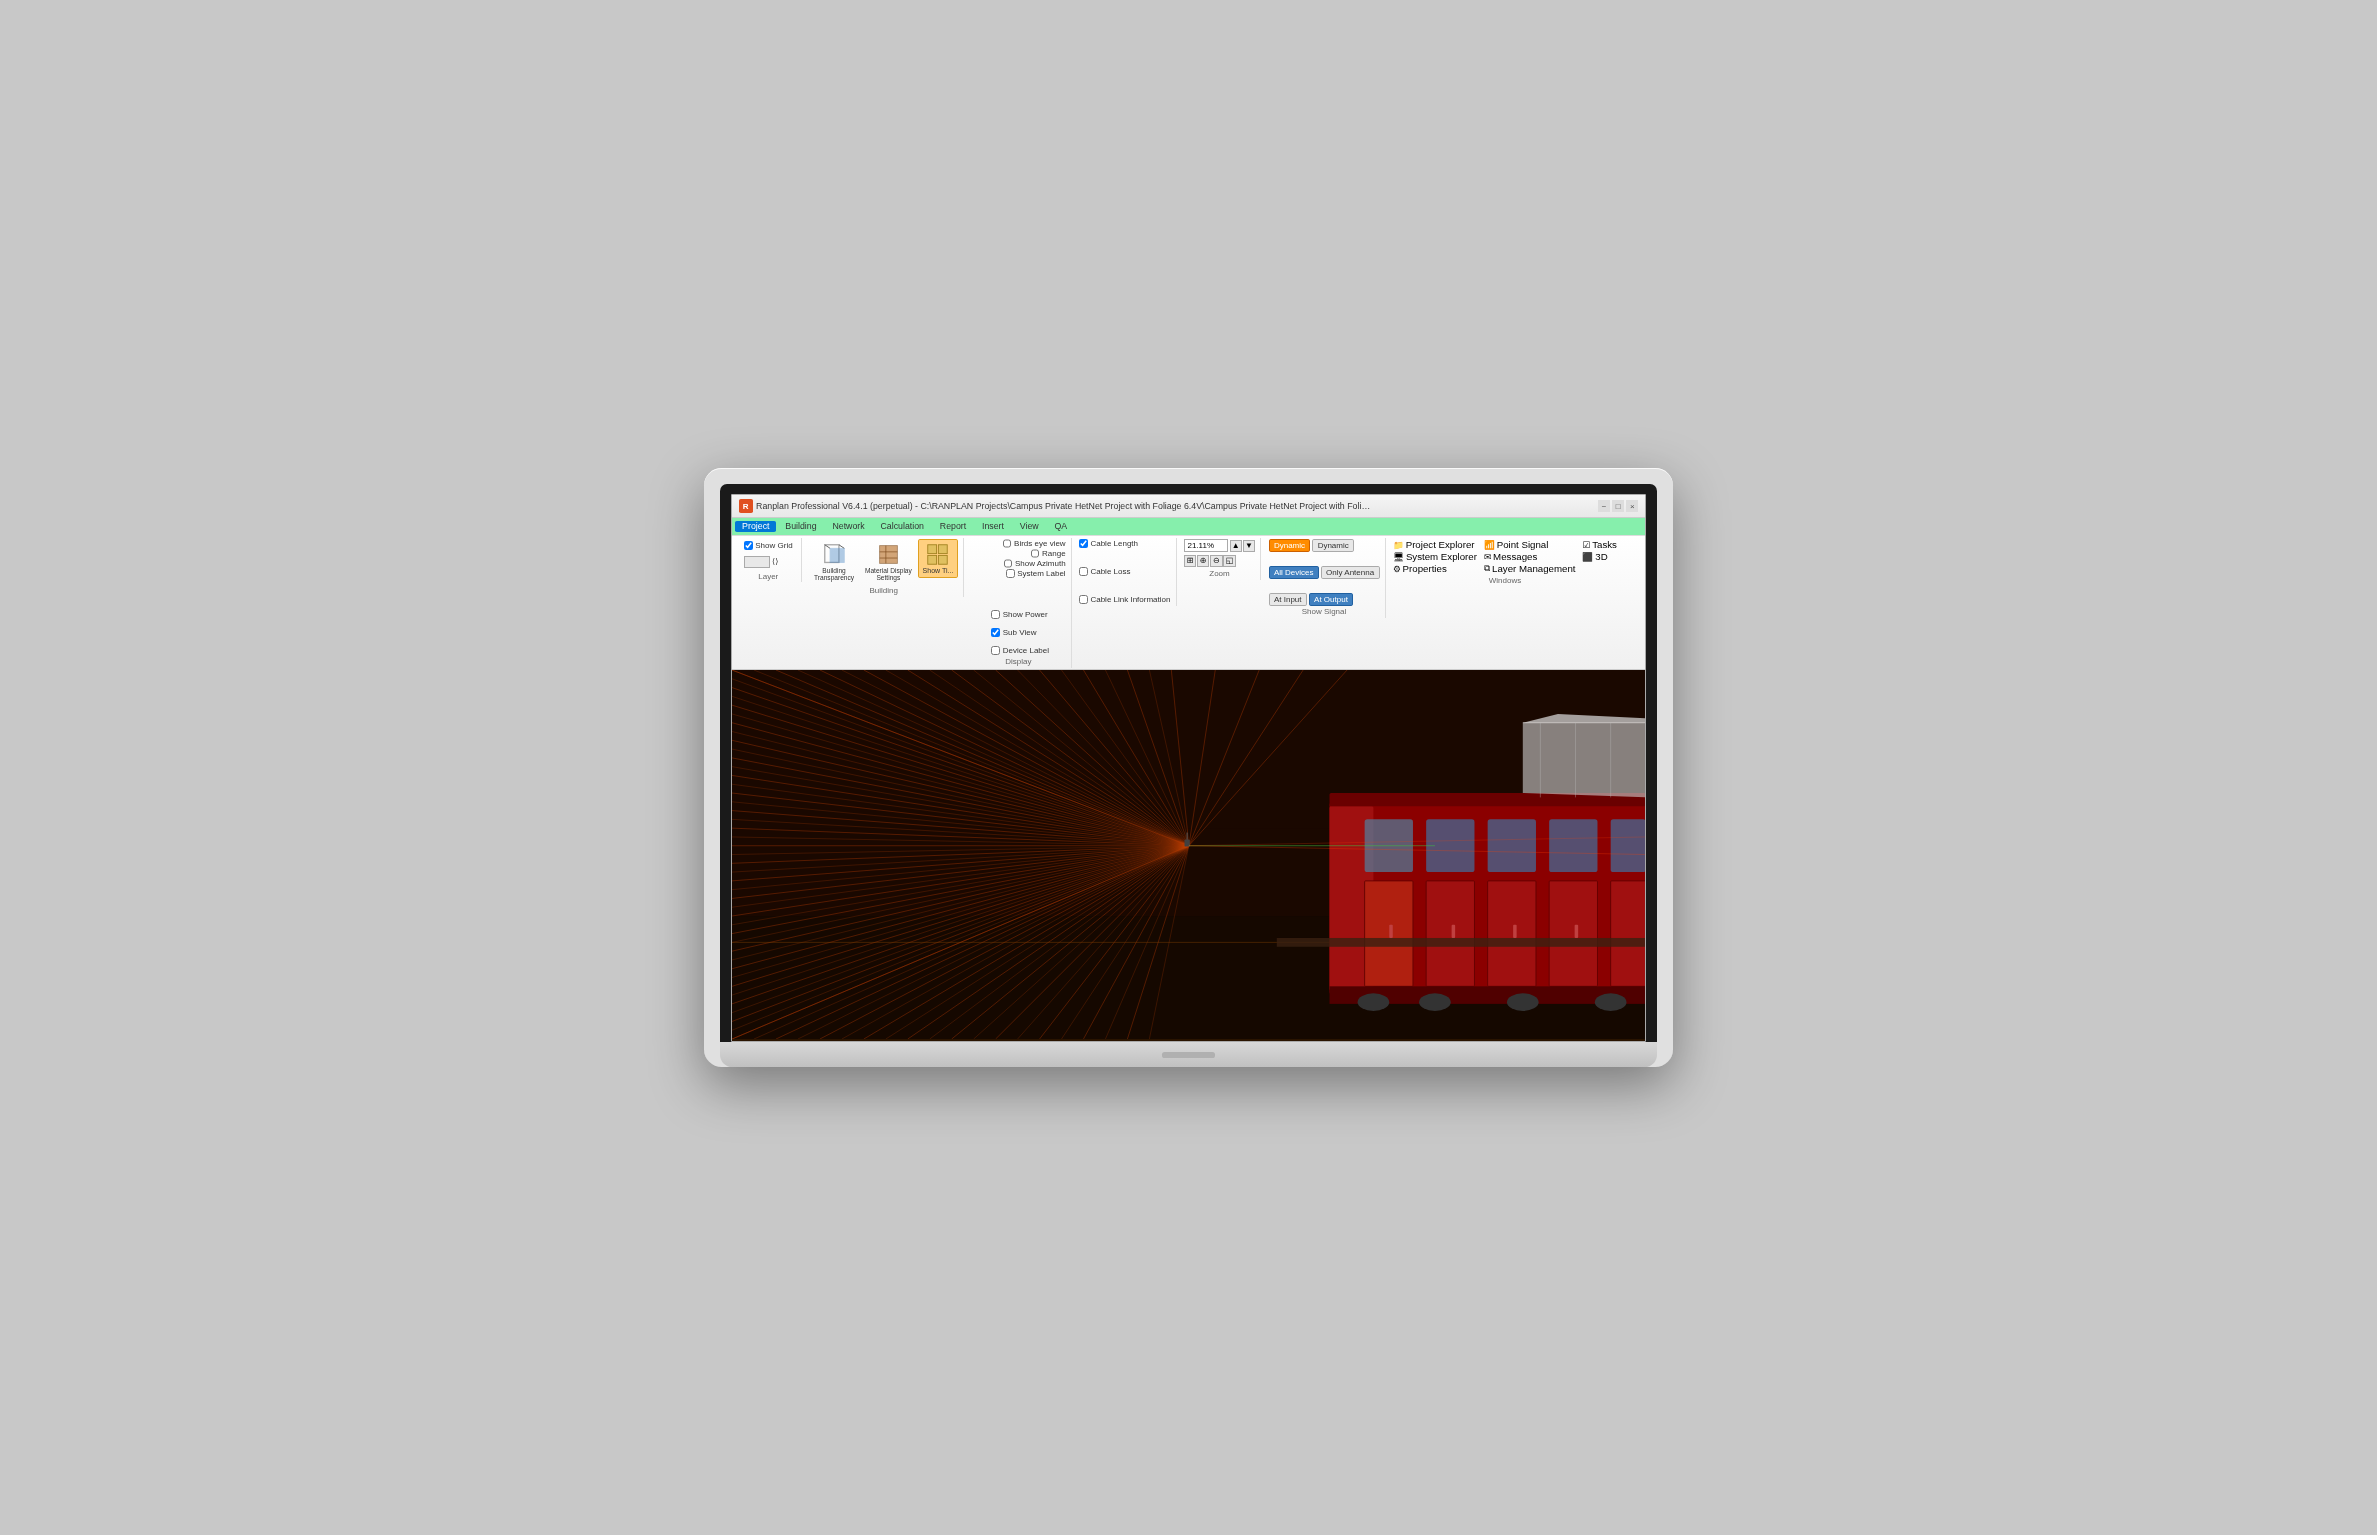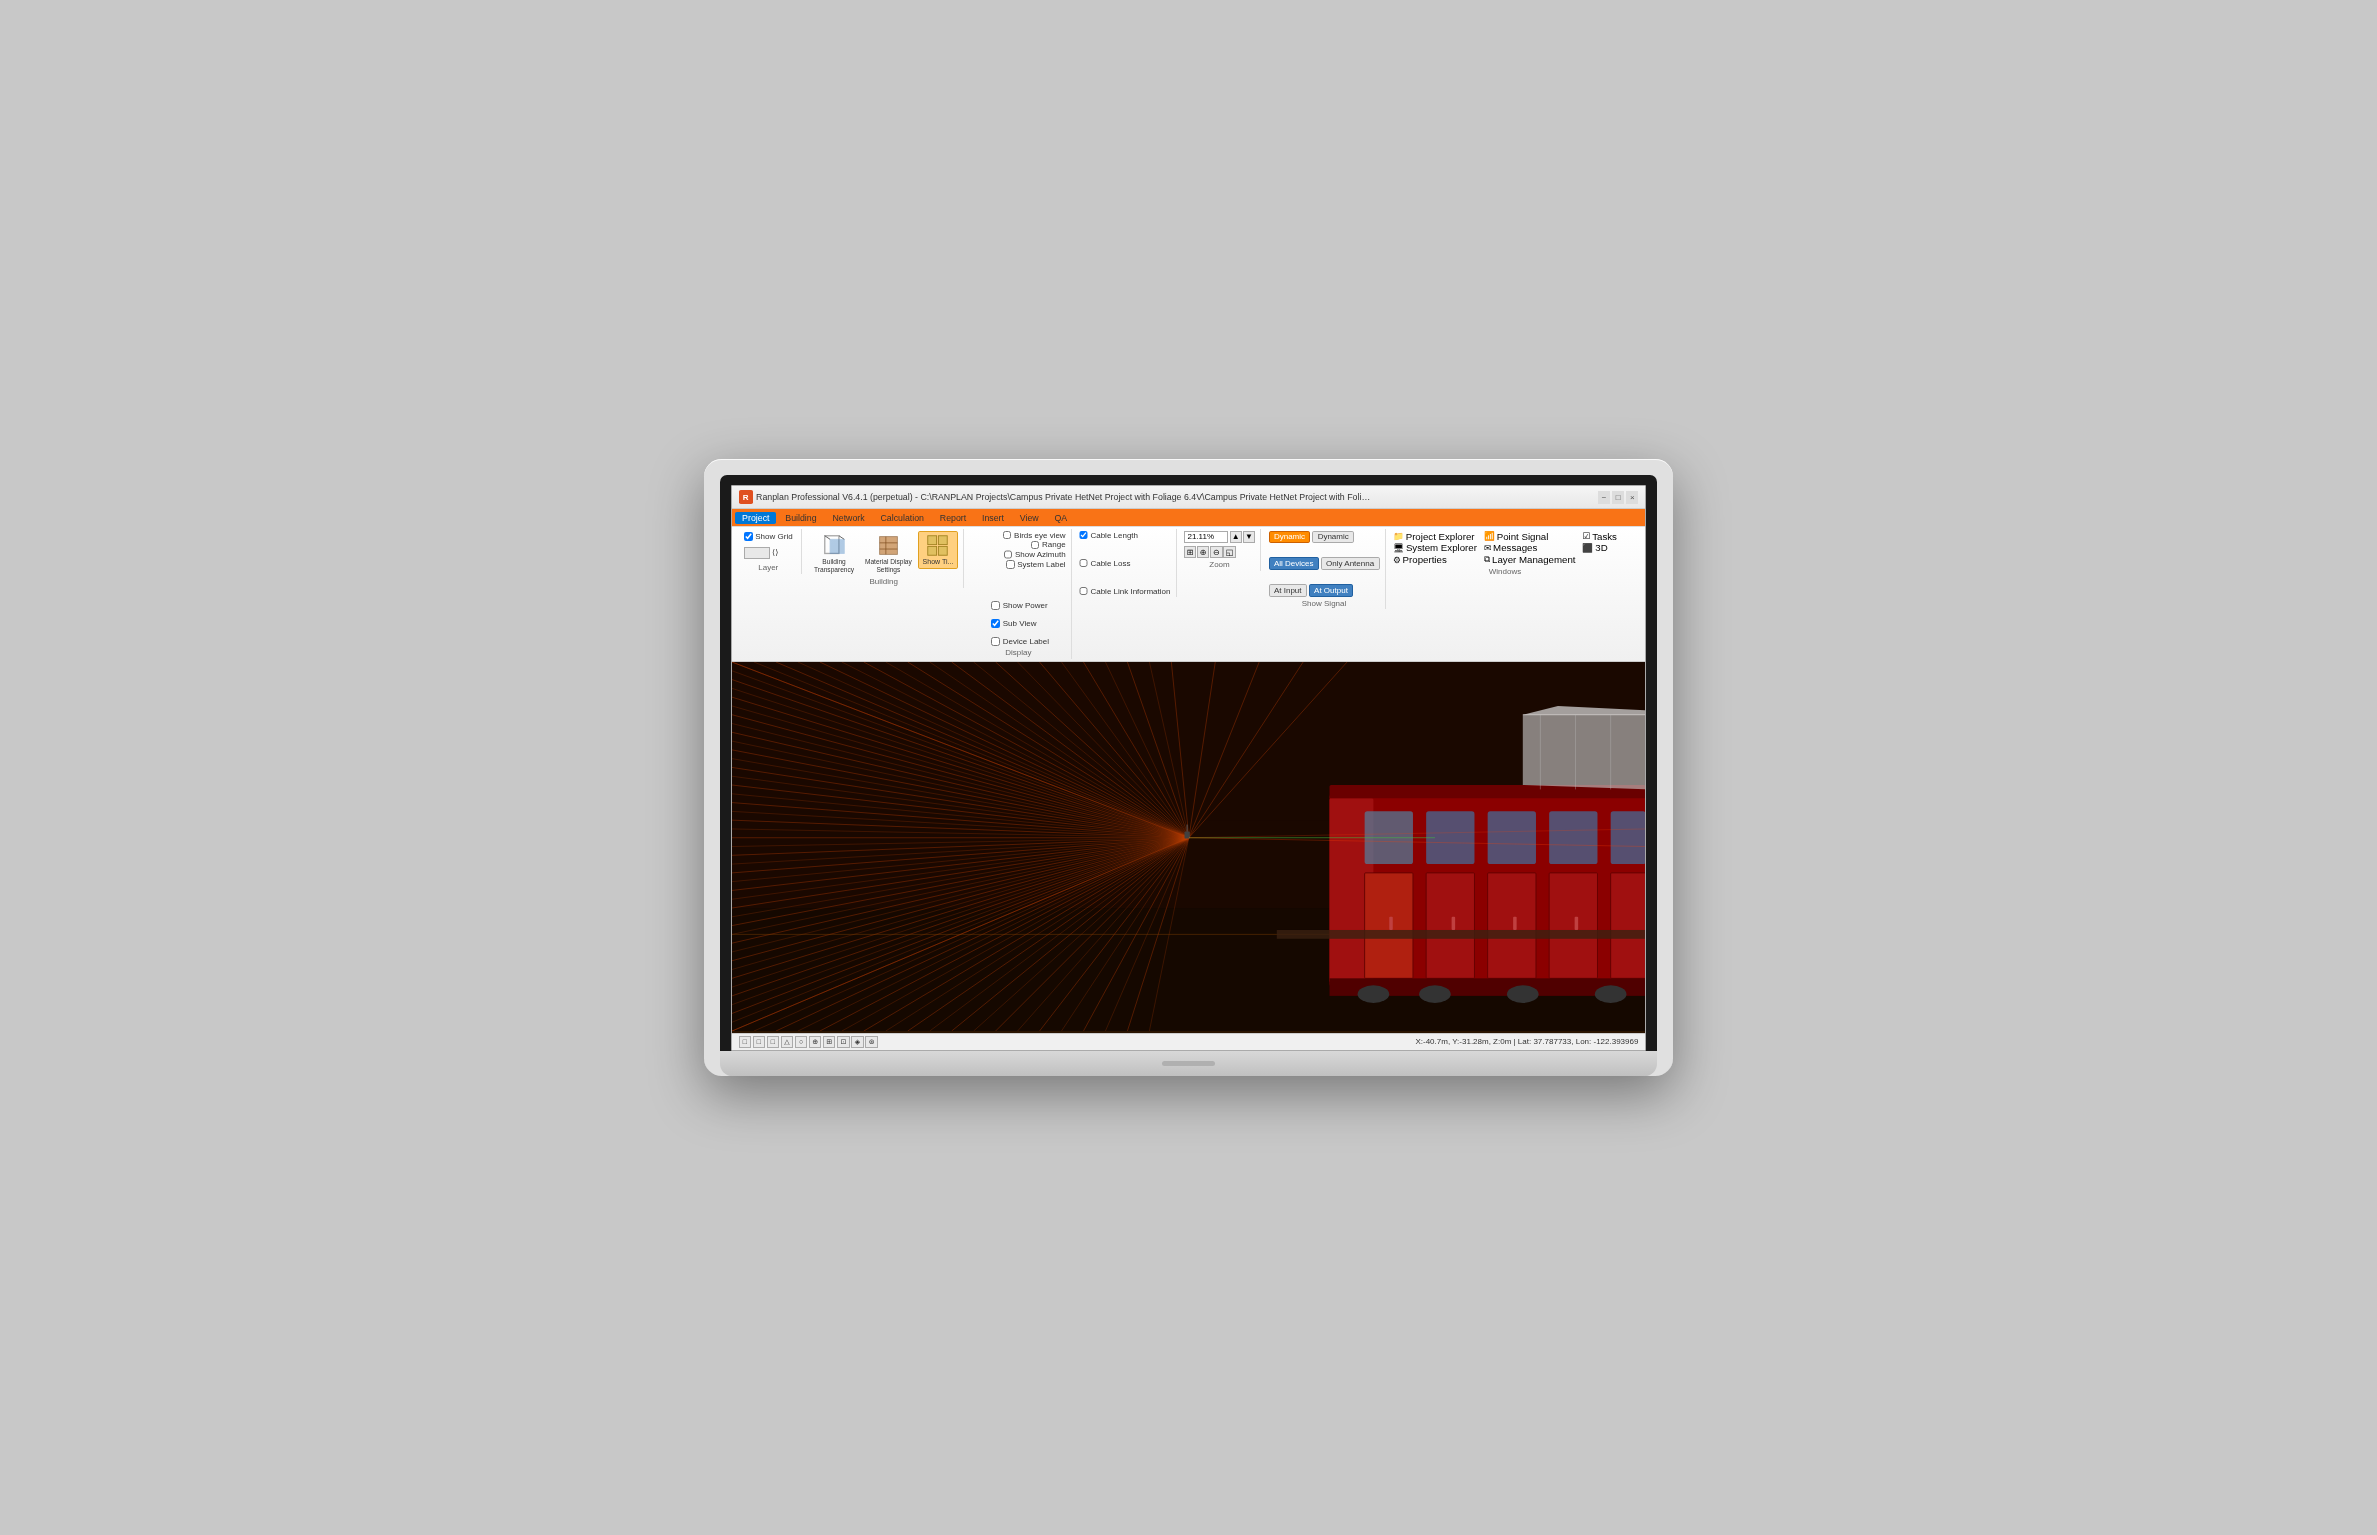--- a/index.html
+++ b/index.html
@@ -114,21 +114,21 @@
       font-size: 8px;
       display: flex;
       align-items: center;
       justify-content: center;
       background: #ddd;
       color: #555;
     }
 
     
     .menu-bar {
-      background: #f97316;
+      background: #86efac;
       border-bottom: 0.9px solid #ddd;
       display: flex;
       align-items: center;
       height: 17.6px;
       padding: 0 3.5px;
       gap: 1.8px;
     }
 
     .menu-item {
       padding: 0.9px 7px;
@@ -725,35 +725,20 @@
             <rect x="515" y="193" width="6" height="8" fill="#404040" rx="1"></rect>
             <line x1="518" y1="185" x2="518" y2="193" stroke="#606060" stroke-width="1"></line>
 
             <line x1="520" y1="200" x2="800" y2="200" stroke="#40c040" stroke-width="1" opacity="0.6"></line>
 
             <line x1="520" y1="200" x2="1040" y2="210" stroke="#ff4000" stroke-width="0.8" opacity="0.4"></line>
             <line x1="520" y1="200" x2="1040" y2="190" stroke="#ff4000" stroke-width="0.8" opacity="0.3"></line>
           </svg>
         </div>
 
-        <div class="status-bar">
-          <div class="status-icons">
-            <div class="status-icon">□</div>
-            <div class="status-icon">□</div>
-            <div class="status-icon">□</div>
-            <div class="status-icon">△</div>
-            <div class="status-icon">○</div>
-            <div class="status-icon">⊕</div>
-            <div class="status-icon">⊞</div>
-            <div class="status-icon">⊡</div>
-            <div class="status-icon">◈</div>
-            <div class="status-icon">⊛</div>
-          </div>
-          <span class="status-coordinates">X:-40.7m, Y:-31.28m, Z:0m | Lat: 37.787733, Lon: -122.393969</span>
-        </div>
 
       </div>
     </div>
   </div>
   <div class="laptop-base">
     <div class="laptop-notch"></div>
   </div>
 </div>
 
 

